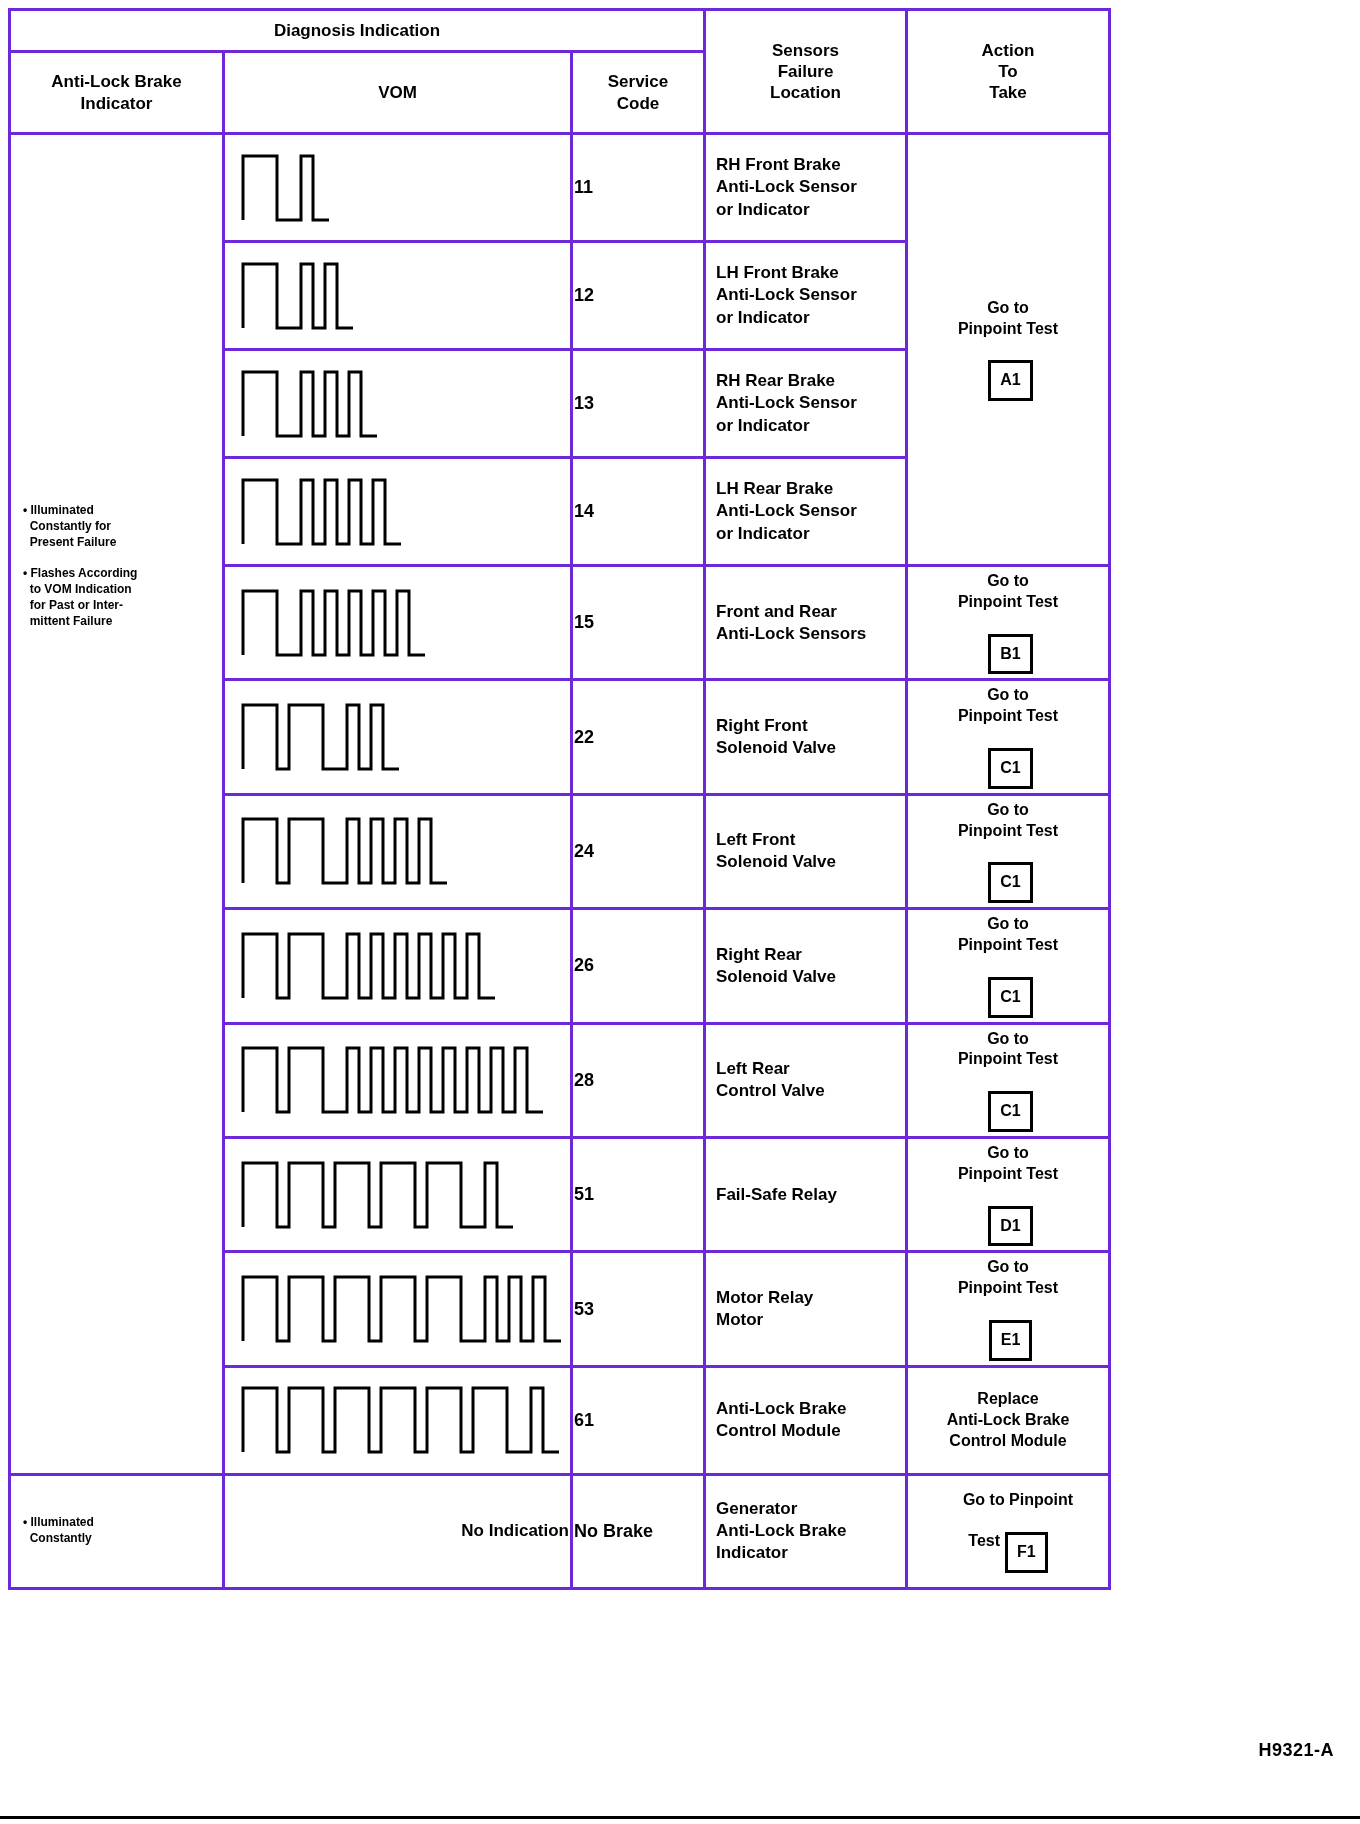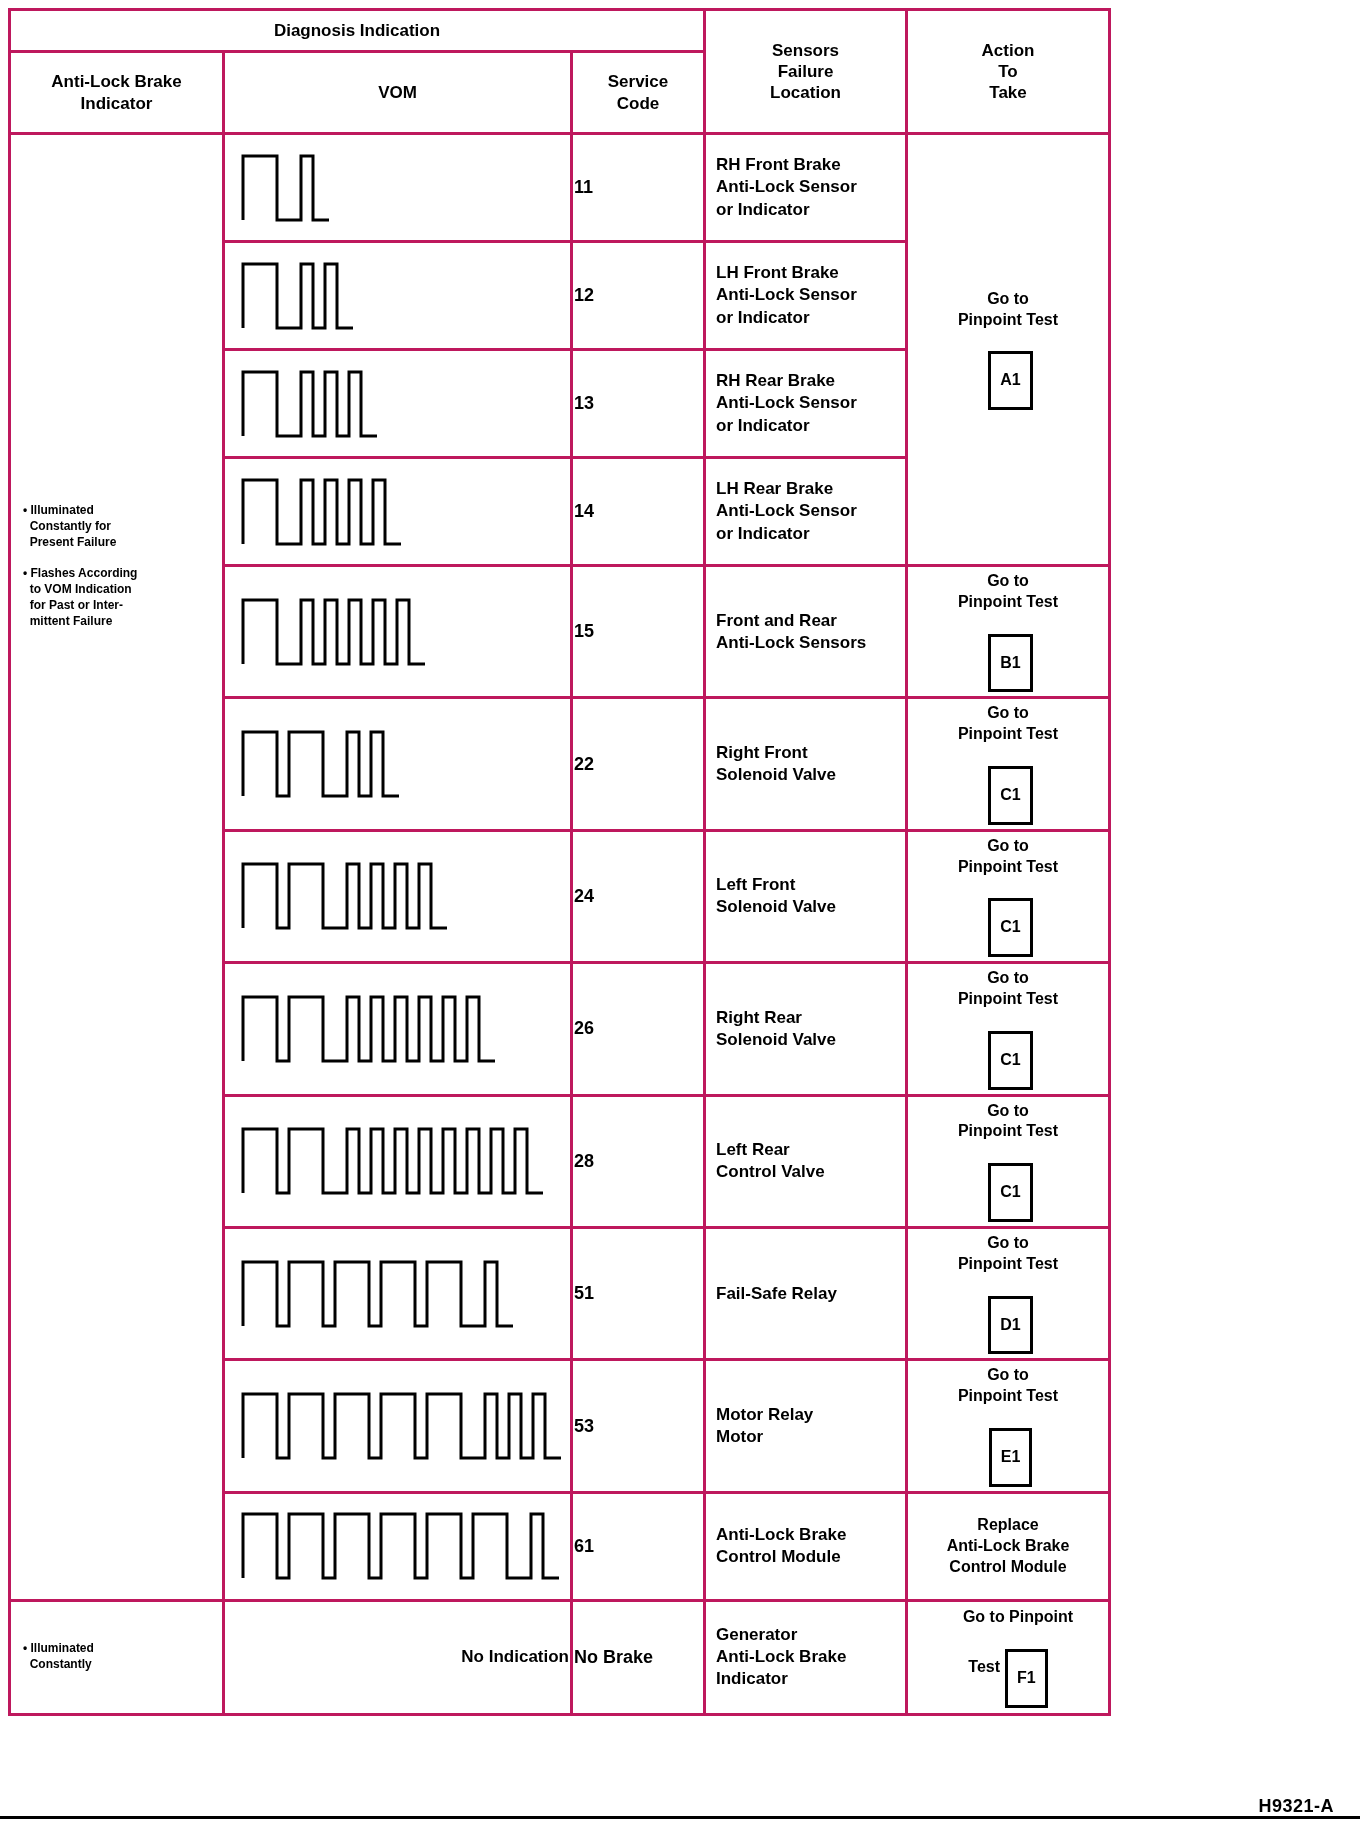--- a/index.html
+++ b/index.html
@@ -16,21 +16,21 @@
 
   table.diag {
     border-collapse: collapse;
     table-layout: fixed;
     position: absolute;
     left: 8px;
     top: 8px;
     width: 1100px;
   }
   table.diag th, table.diag td {
-    border: 3px solid #be185d;
+    border: 3px solid #6d28d9;
     overflow: hidden;
   }
 
   thead th {
     font-size: 17px;
     text-align: center;
     vertical-align: middle;
     white-space: pre-line;
     line-height: 1.25;
     font-weight: 700;
@@ -73,42 +73,42 @@
     font-size: 16px;
     line-height: 1.3;
     padding: 4px;
   }
   .action-text { white-space: pre-line; }
   div.action-text { display: block; }
   span.action-text { display: inline; margin-left: 20px; }
   .pinpoint-box {
     display: inline-block;
     border: 3px solid #000;
-    padding: 16px 9px;
+    padding: 7px 9px;
     margin-top: 21px;
     margin-left: 5px;
     font-size: 16px;
     vertical-align: middle;
   }
 
   .indicator-cell {
     font-size: 12px;
     white-space: pre-wrap;
     vertical-align: top;
     padding: 368px 6px 0 12px;
     line-height: 1.32;
   }
   .indicator-cell.last-ind {
     vertical-align: middle;
     padding: 0 6px 0 12px;
   }
 
   .figure-code {
     position: absolute;
-    top: 1796px;
+    top: 1740px;
     right: 26px;
     font-size: 18px;
     letter-spacing: 0.5px;
   }
   .page-bottom-rule {
     position: absolute;
     left: 0;
     top: 1816px;
     width: 1360px;
     height: 3px;

